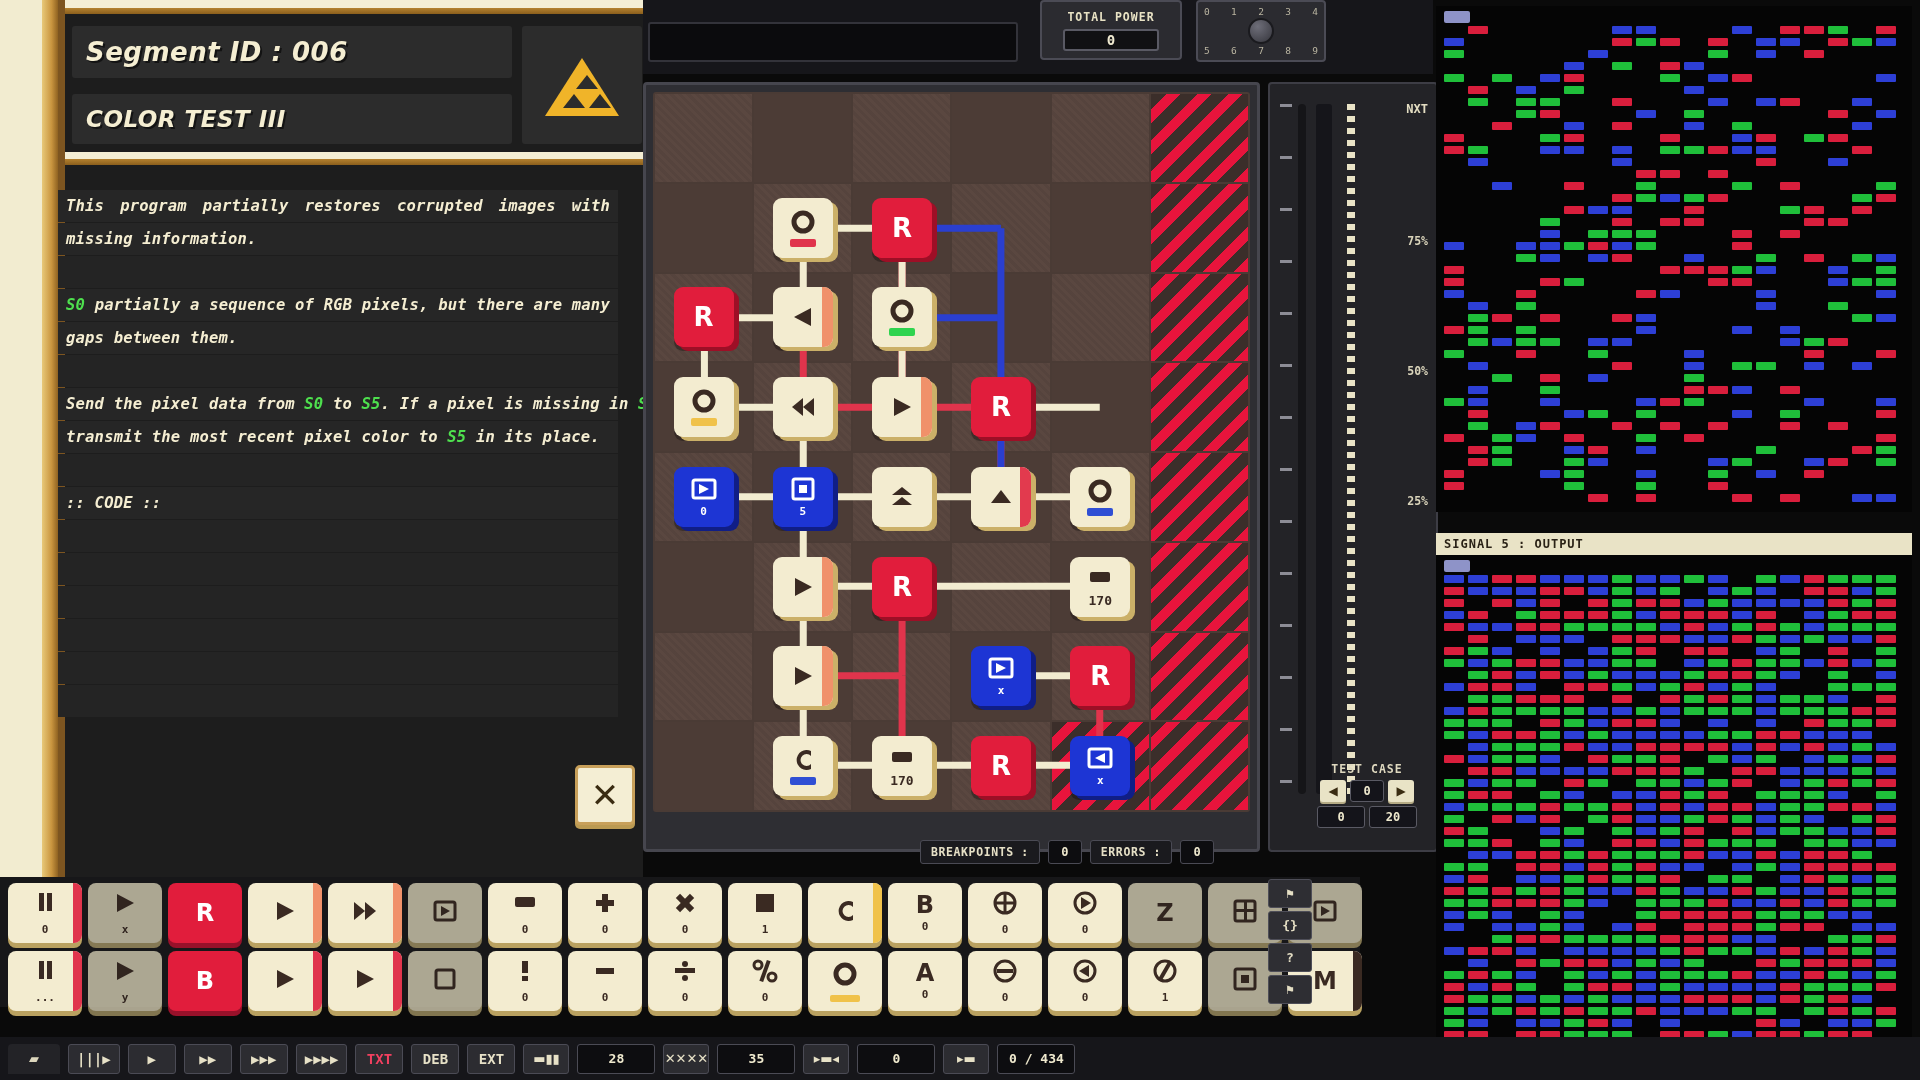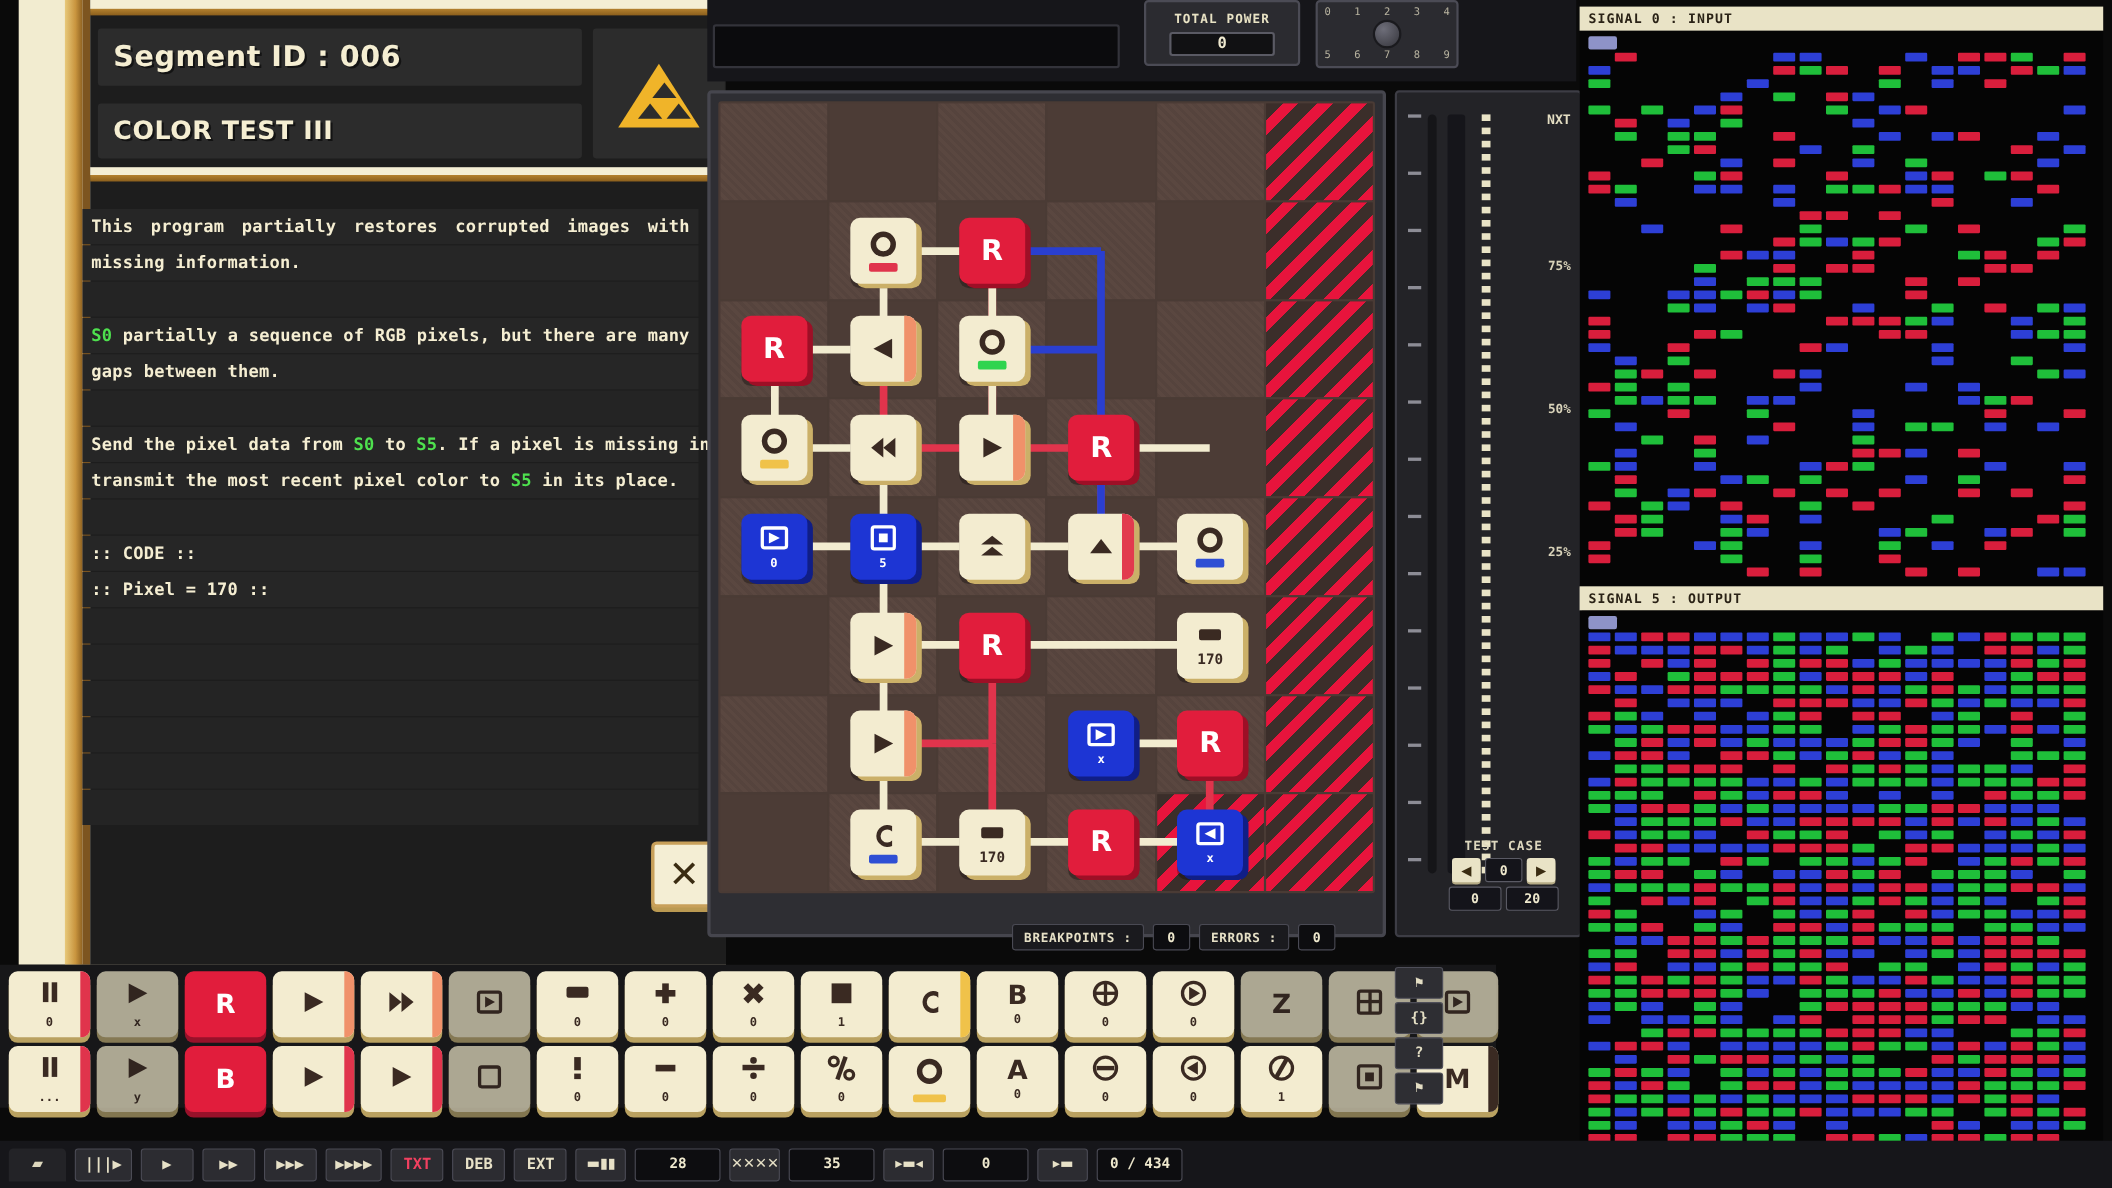--- a/index.html
+++ b/index.html
@@ -10,23 +10,24 @@
     overflow: hidden;
   }
   #root {
     position: relative;
     width: 1920px; height: 1080px;
     background: #0a0a0a;
   }
 
   
   .briefing-outer {
-    position: absolute; left: 17px; top: 0;
+    position: absolute; left: 0; top: 0;
     width: 643px; height: 877px;
     background: #f2ecd0;
+    font-style: italic;
   }
   .briefing-spine {
     position: absolute; left: 42px; top: 0;
     width: 16px; height: 877px;
     background: linear-gradient(to right,#e8c97a,#c9953f 60%,#8f6221);
   }
   .briefing-spine2 {
     position: absolute; left: 58px; top: 0;
     width: 7px; height: 877px;
     background: #7d5520;
@@ -427,21 +428,20 @@
         <div class="desc-line just"><span>This</span><span>program</span><span>partially</span><span>restores</span><span>corrupted</span><span>images</span><span>with</span></div>
         <div class="desc-line">missing information.</div>
         <div class="desc-line blank"></div>
         <div class="desc-line just"><span class="sig">S0</span><span>partially</span><span>a</span><span>sequence</span><span>of</span><span>RGB</span><span>pixels,</span><span>but</span><span>there</span><span>are</span><span>many</span></div>
         <div class="desc-line">gaps between them.</div>
         <div class="desc-line blank"></div>
         <div class="desc-line"><span>Send the pixel data from </span><span class="sig">S0</span><span> to </span><span class="sig">S5</span><span>. If a pixel is missing in </span><span class="sig">S0</span><span>,</span></div>
         <div class="desc-line"><span>transmit the most recent pixel color to </span><span class="sig">S5</span><span> in its place.</span></div>
         <div class="desc-line blank"></div>
         <div class="desc-line">:: CODE ::</div>
-        <div class="desc-line">:: Pixel = 170 ::</div>
         <div class="desc-line blank"></div>
         <div class="desc-line blank"></div>
         <div class="desc-line blank"></div>
         <div class="desc-line blank"></div>
         <div class="desc-line blank"></div>
         <div class="desc-line blank"></div>
       </div>
 
     <div class="close-btn">✕</div>
   </div>
@@ -851,21 +851,20 @@
   </div>
 
   <div class="status-row">
     <div class="stat-chip">BREAKPOINTS :</div>
     <div class="stat-val">0</div>
     <div class="stat-chip">ERRORS :</div>
     <div class="stat-val">0</div>
   </div>
 
   <div class="sig-panel" style="left:1436px;top:6px;width:476px;">
-    <div class="sig-head">SIGNAL 0 : INPUT</div>
     <div class="sig-body" id="sig0-body" style="height:506px">
       <div class="sig-cursor"></div>
     <div class="px" style="left:32px;top:20px;width:20px;background:#d91e3c"></div>
         <div class="px" style="left:176px;top:20px;width:20px;background:#2d3fd6"></div>
         <div class="px" style="left:200px;top:20px;width:20px;background:#2d3fd6"></div>
         <div class="px" style="left:296px;top:20px;width:20px;background:#2d3fd6"></div>
         <div class="px" style="left:344px;top:20px;width:20px;background:#d91e3c"></div>
         <div class="px" style="left:368px;top:20px;width:20px;background:#d91e3c"></div>
         <div class="px" style="left:392px;top:20px;width:20px;background:#1fbf3a"></div>
         <div class="px" style="left:440px;top:20px;width:20px;background:#d91e3c"></div>

